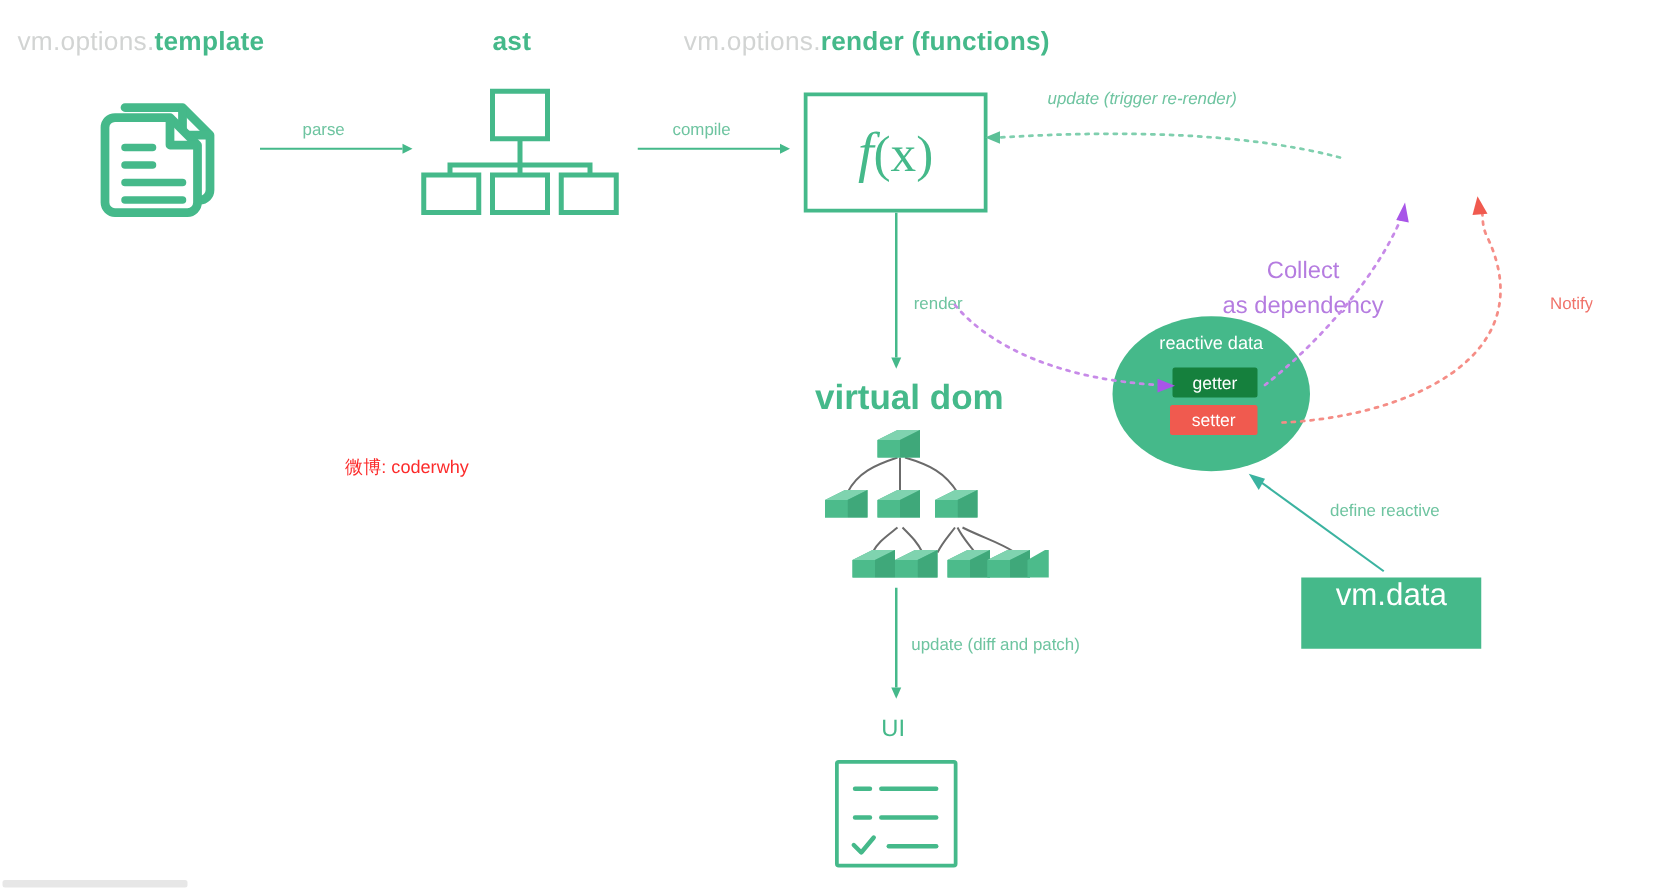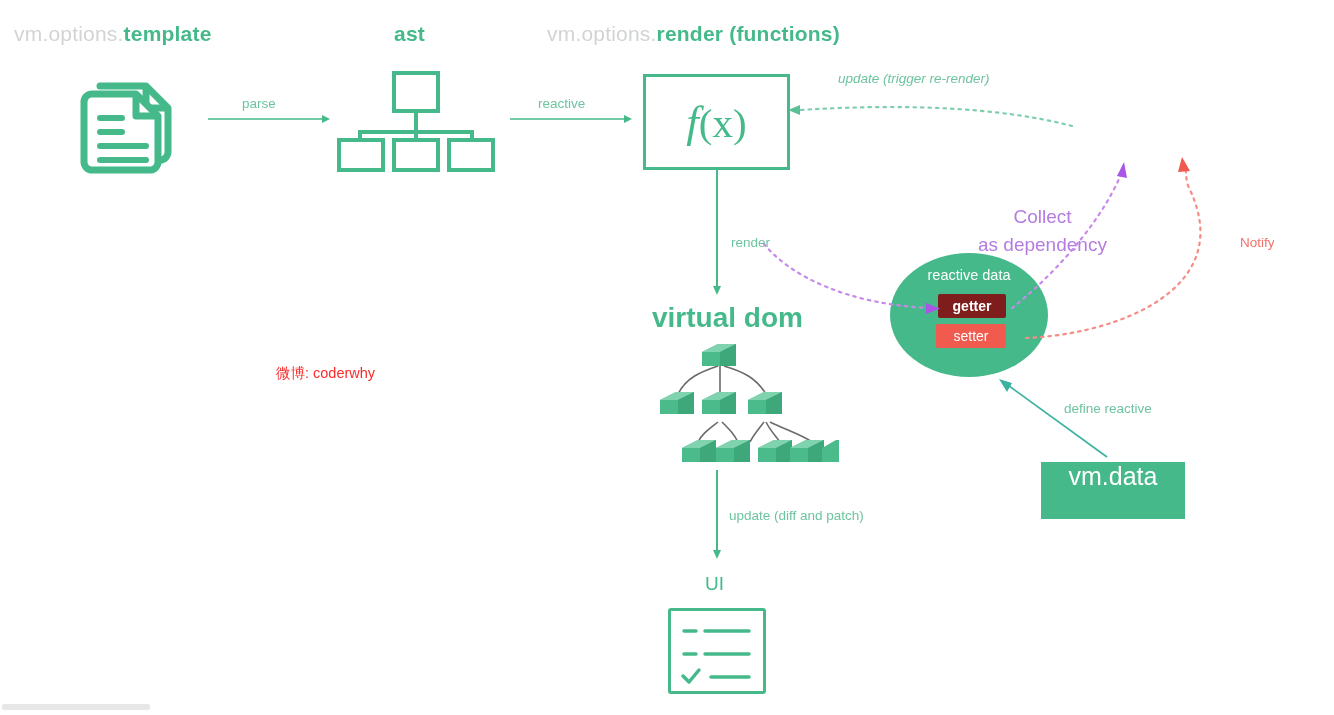--- a/index.html
+++ b/index.html
@@ -102,21 +102,21 @@
     white-space: nowrap;
   }
   .gs-box {
     display: flex;
     align-items: center;
     justify-content: center;
     color: #ffffff;
     font-size: 14px;
     border-radius: 2px;
   }
-  .getter-box { background: #7f1d1d; font-weight: bold; }
+  .getter-box { background: #15803d; }
   .setter-box { background: #f05a4f; }
 
   .ui-box {
     border: 3px solid #45b98a;
     box-sizing: border-box;
     border-radius: 3px;
   }
   .scrollbar {
     background: #e7e7e7;
     border-radius: 2px;
@@ -171,21 +171,21 @@
       <path d="M24 72 v-10 h112 v10" fill="none" stroke="#45b98a" stroke-width="4"></path>
 
       <rect x="58" y="3" width="44" height="38" fill="#ffffff" stroke="#45b98a" stroke-width="4"></rect>
 
       <rect x="3" y="70" width="44" height="30" fill="#ffffff" stroke="#45b98a" stroke-width="4"></rect>
       <rect x="58" y="70" width="44" height="30" fill="#ffffff" stroke="#45b98a" stroke-width="4"></rect>
       <rect x="113" y="70" width="44" height="30" fill="#ffffff" stroke="#45b98a" stroke-width="4"></rect>
     </svg>
   </div>
 
-  <div class="abs plain-label" style="left:538px; top:96px;">reactive</div>
+  <div class="abs plain-label" style="left:538px; top:96px;">compile</div>
   <div class="abs" style="left:510px; top:112px;">
     <svg width="124" height="14" viewBox="0 0 124 14">
       <line x1="0" y1="7" x2="114" y2="7" stroke="#45b98a" stroke-width="1.6"></line>
       <path d="M114 3 L122 7 L114 11 Z" fill="#45b98a"></path>
     </svg>
   </div>
 
   <div class="abs fx-box" style="left:643px; top:74px; width:147px; height:96px;">
     <span class="fx-text"><i>f</i>(x)</span>
   </div>

